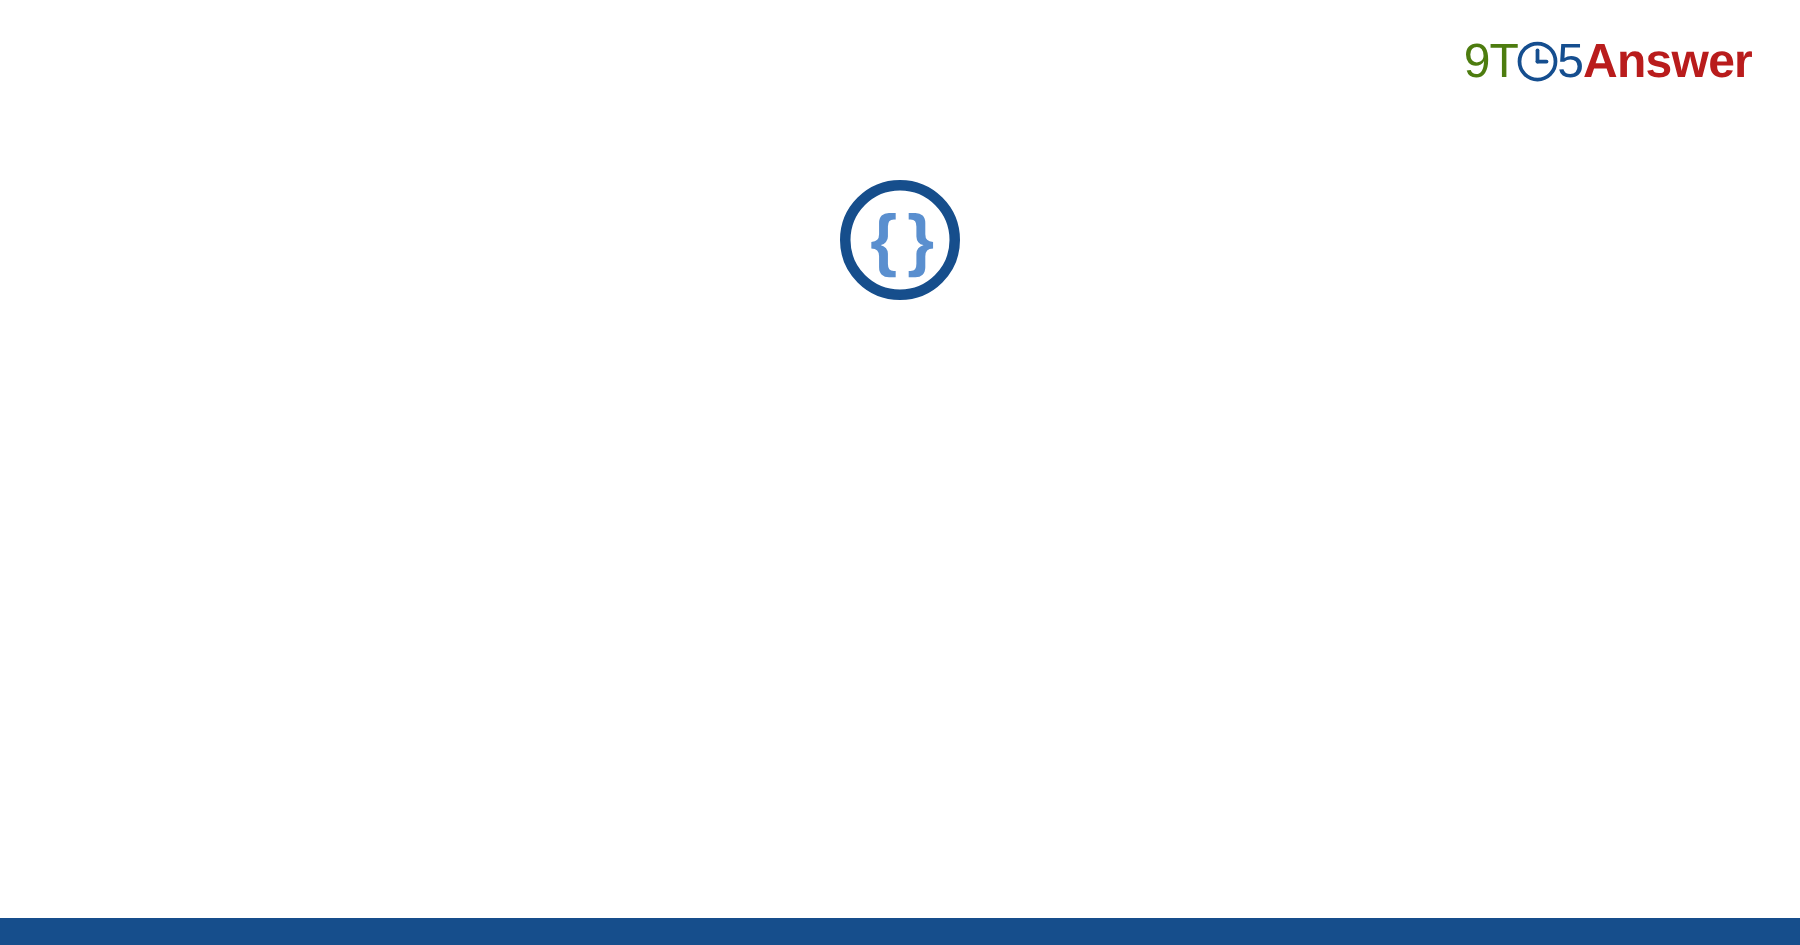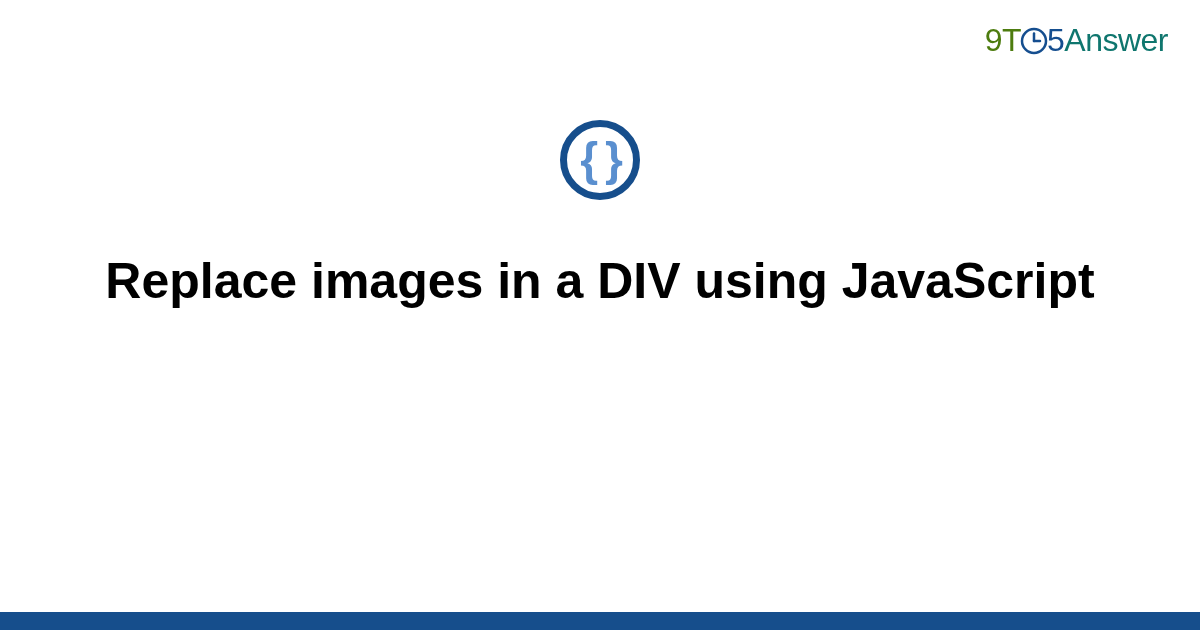--- a/index.html
+++ b/index.html
@@ -31,22 +31,22 @@
     .logo .clock {
       display: inline-flex;
       vertical-align: -4px;
       margin: 0 -1px;
     }
     .logo .five {
       color: #154e8f;
       font-weight: 500;
     }
     .logo .answer {
-      color: #0f766e;
-      font-weight: 400;
+      color: #b91c1c;
+      font-weight: 700;
     }
     .content {
       position: absolute;
       top: 120px;
       left: 0;
       right: 0;
       display: flex;
       flex-direction: column;
       align-items: center;
     }
@@ -96,16 +96,15 @@
         <line x1="14" y1="14" x2="14" y2="6.5" stroke="#154e8f" stroke-width="2.5" stroke-linecap="round"></line>
         <line x1="14" y1="14" x2="20" y2="14" stroke="#154e8f" stroke-width="2.5" stroke-linecap="round"></line>
       </svg>
     </span><span class="five">5</span><span class="answer">Answer</span>
 </div>
 
 <div class="content">
   <div class="icon-circle">
     <span class="braces">{ }</span>
   </div>
-  <h1 class="title">Replace images in a DIV using JavaScript</h1>
 </div>
 
 <div class="footer-bar"></div>
 
 </body></html>

